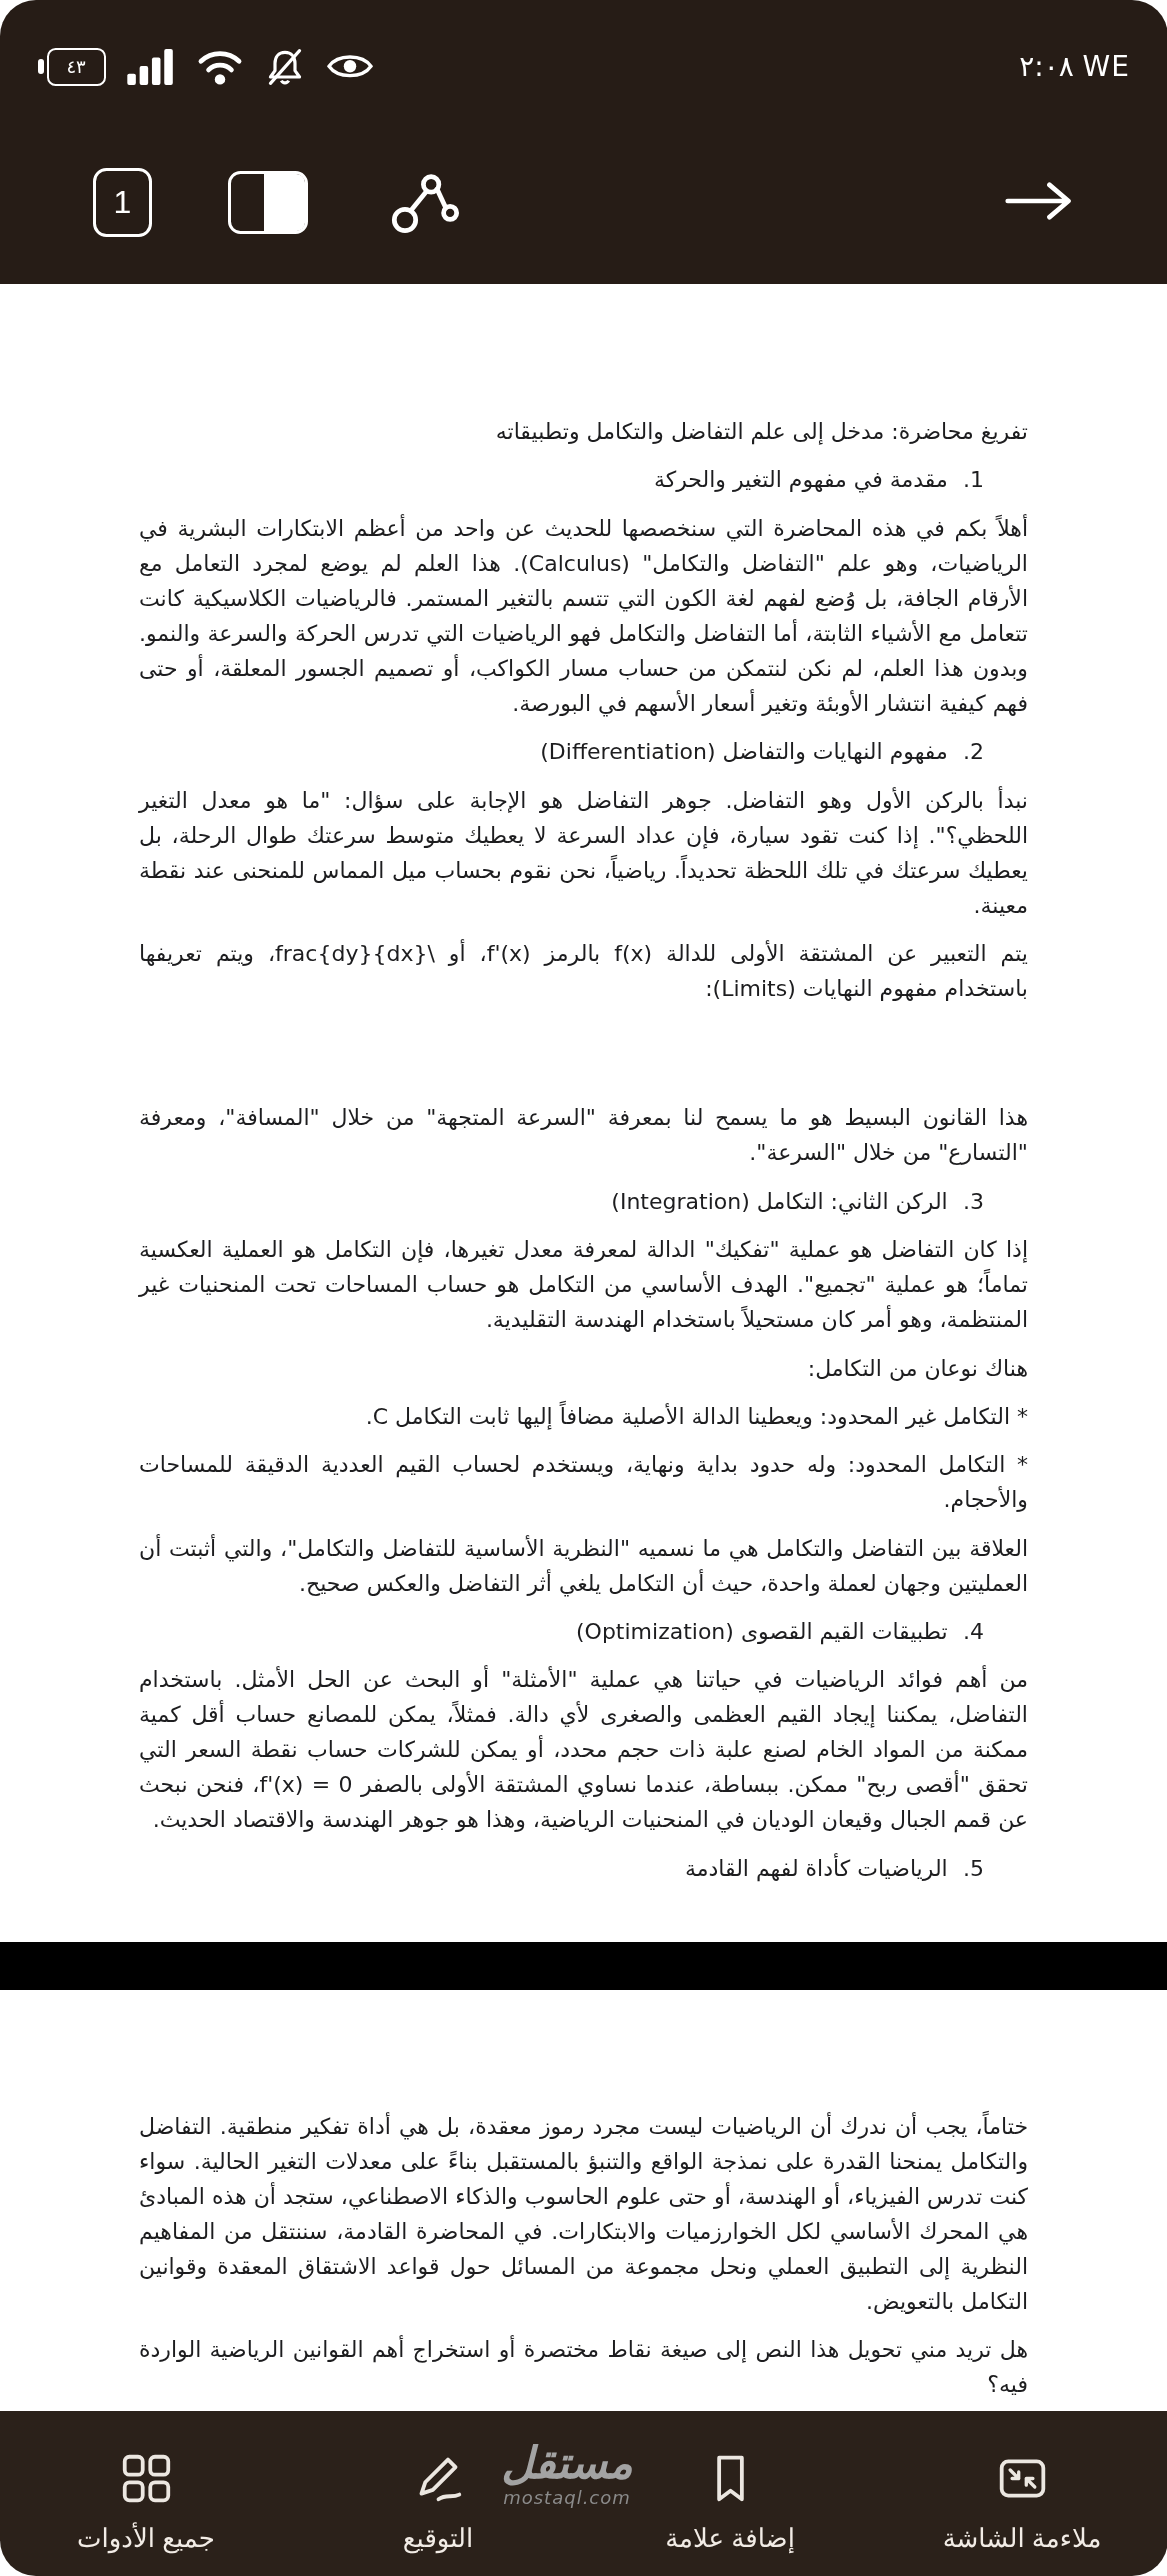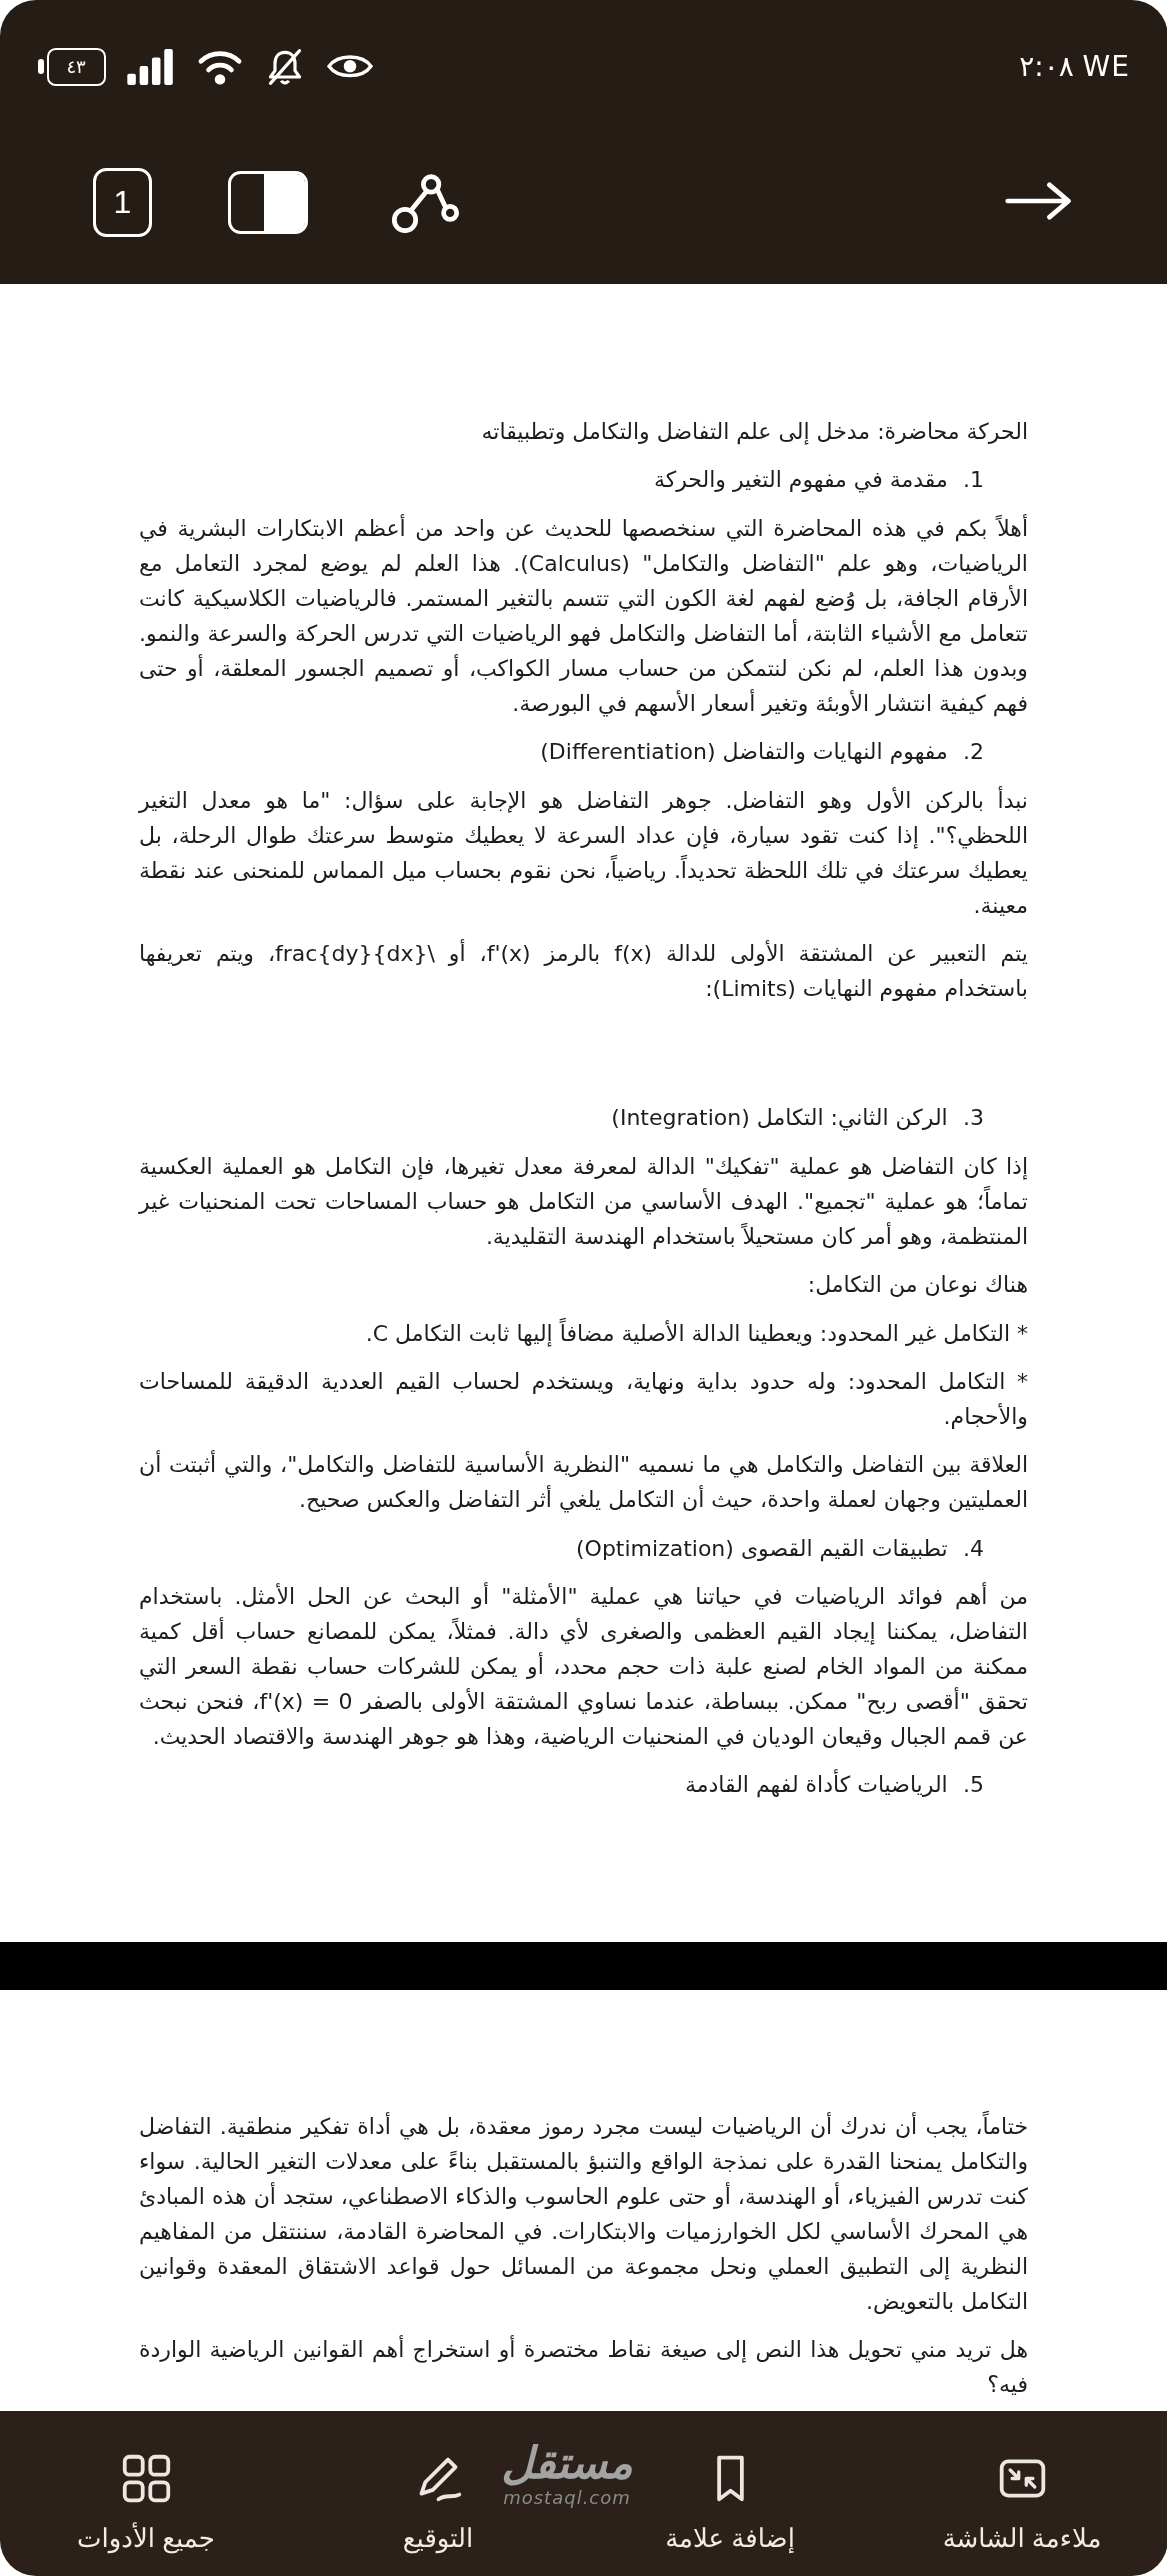--- a/index.html
+++ b/index.html
@@ -163,33 +163,34 @@
           <svg width="74" height="44" viewBox="0 0 78 46">
             <path d="M5 23 H67 M49 6 L69 23 L49 40" stroke="#fff" stroke-width="5" fill="none" stroke-linecap="round" stroke-linejoin="round"></path>
           </svg>
         </span>
       </button>
     </div>
   </header>
 
   <main>
     <div id="page1-content" class="doc-page page1" dir="rtl">
-        <div class="doc-title">الحركة محاضرة: مدخل إلى علم التفاضل والتكامل وتطبيقاته</div>
+        <div class="doc-title">تفريغ محاضرة: مدخل إلى علم التفاضل والتكامل وتطبيقاته</div>
         <div class="doc-item">
           <span class="item-num">1.</span>
           <span class="item-text">مقدمة في مفهوم التغير والحركة</span>
         </div>
         <div class="doc-para">أهلاً بكم في هذه المحاضرة التي سنخصصها للحديث عن واحد من أعظم الابتكارات البشرية في الرياضيات، وهو علم "التفاضل والتكامل" (Calculus). هذا العلم لم يوضع لمجرد التعامل مع الأرقام الجافة، بل وُضع لفهم لغة الكون التي تتسم بالتغير المستمر. فالرياضيات الكلاسيكية كانت تتعامل مع الأشياء الثابتة، أما التفاضل والتكامل فهو الرياضيات التي تدرس الحركة والسرعة والنمو. وبدون هذا العلم، لم نكن لنتمكن من حساب مسار الكواكب، أو تصميم الجسور المعلقة، أو حتى فهم كيفية انتشار الأوبئة وتغير أسعار الأسهم في البورصة.</div>
         <div class="doc-item">
           <span class="item-num">2.</span>
           <span class="item-text">مفهوم النهايات والتفاضل (Differentiation)</span>
         </div>
         <div class="doc-para">نبدأ بالركن الأول وهو التفاضل. جوهر التفاضل هو الإجابة على سؤال: "ما هو معدل التغير اللحظي؟". إذا كنت تقود سيارة، فإن عداد السرعة لا يعطيك متوسط سرعتك طوال الرحلة، بل يعطيك سرعتك في تلك اللحظة تحديداً. رياضياً، نحن نقوم بحساب ميل المماس للمنحنى عند نقطة معينة.</div>
         <div class="doc-para">يتم التعبير عن المشتقة الأولى للدالة f(x) بالرمز f'(x)، أو \frac{dy}{dx}، ويتم تعريفها باستخدام مفهوم النهايات (Limits):</div>
         <div class="spacer"></div>
+        <div class="doc-para">هذا القانون البسيط هو ما يسمح لنا بمعرفة "السرعة المتجهة" من خلال "المسافة"، ومعرفة "التسارع" من خلال "السرعة".</div>
         <div class="doc-item">
           <span class="item-num">3.</span>
           <span class="item-text">الركن الثاني: التكامل (Integration)</span>
         </div>
         <div class="doc-para">إذا كان التفاضل هو عملية "تفكيك" الدالة لمعرفة معدل تغيرها، فإن التكامل هو العملية العكسية تماماً؛ هو عملية "تجميع". الهدف الأساسي من التكامل هو حساب المساحات تحت المنحنيات غير المنتظمة، وهو أمر كان مستحيلاً باستخدام الهندسة التقليدية.</div>
         <div class="doc-para">هناك نوعان من التكامل:</div>
         <div class="doc-para">* التكامل غير المحدود: ويعطينا الدالة الأصلية مضافاً إليها ثابت التكامل C.</div>
         <div class="doc-para">* التكامل المحدود: وله حدود بداية ونهاية، ويستخدم لحساب القيم العددية الدقيقة للمساحات والأحجام.</div>
         <div class="doc-para">العلاقة بين التفاضل والتكامل هي ما نسميه "النظرية الأساسية للتفاضل والتكامل"، والتي أثبتت أن العمليتين وجهان لعملة واحدة، حيث أن التكامل يلغي أثر التفاضل والعكس صحيح.</div>
         <div class="doc-item">

